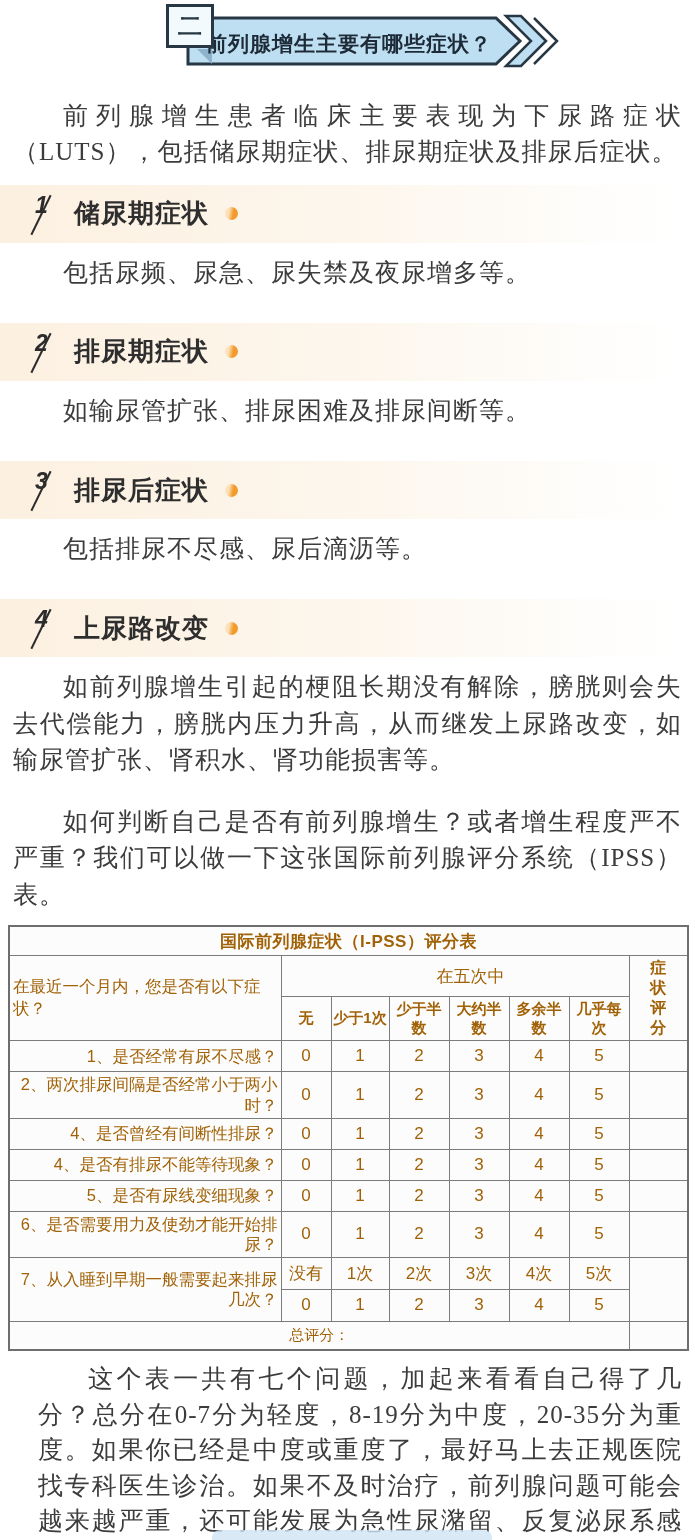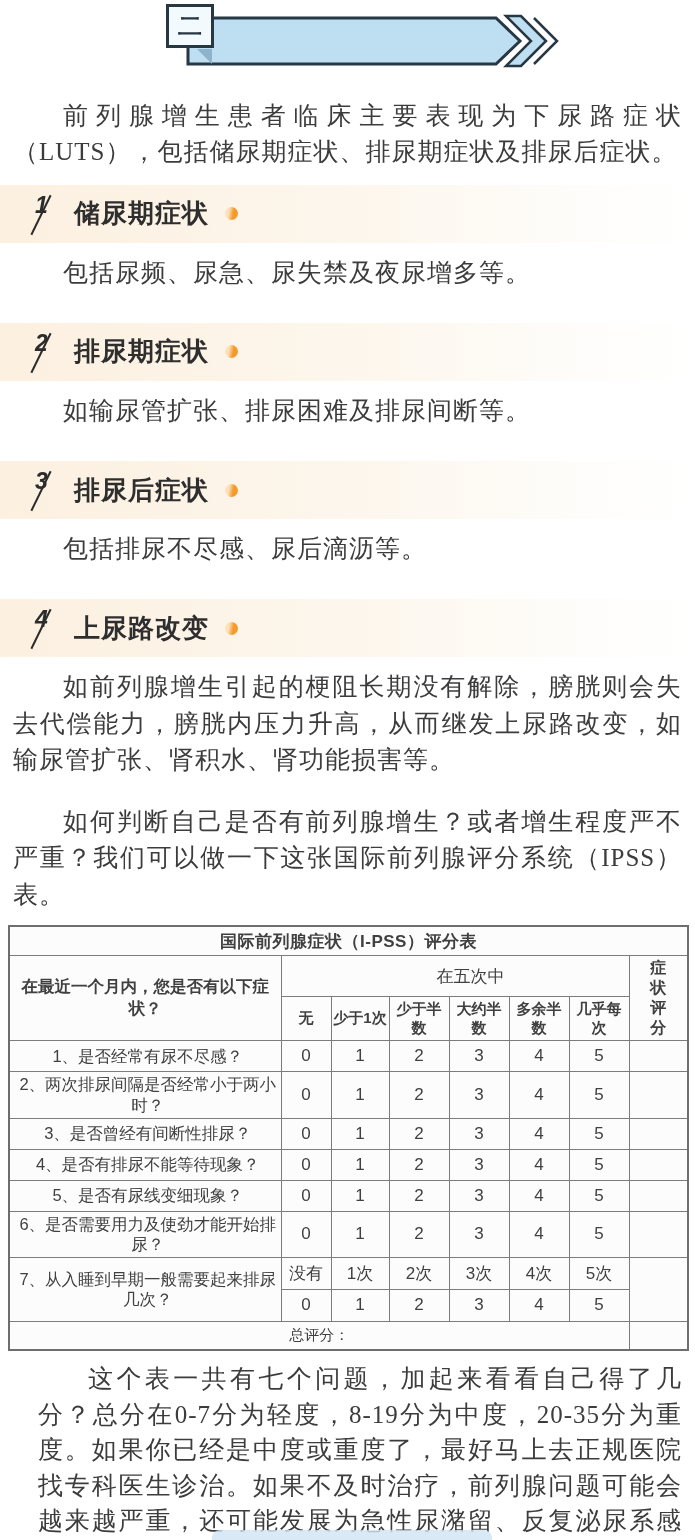--- a/index.html
+++ b/index.html
@@ -42,30 +42,30 @@
           font-family:"Liberation Sans",sans-serif; font-style:italic;
           font-weight:bold; font-size:23px; color:#2c2c2c; }
   .sec-title { margin-left:14px; font-family:"Liberation Sans",sans-serif;
           font-weight:bold; font-size:26px; color:#2e2e2e; letter-spacing:1px; }
   .sec-dot { width:13px; height:13px; border-radius:50%; margin-left:16px;
           background:linear-gradient(100deg,#fbe2bd 30%,#f39a2b 62%); }
 
   
   .tblwrap { margin:12px 8px 0 8px; }
   table { border-collapse:collapse; width:679px; background:#fcfcfc;
-          font-family:"Liberation Sans",sans-serif; color:#404040;
+          font-family:"Liberation Sans",sans-serif; color:#a16207;
           border:2px solid #6e6e6e; table-layout:fixed; }
   td { border:1px solid #7c7c7c; text-align:center; vertical-align:middle;
        font-size:17px; padding:2px 3px; }
   .t-title td { font-weight:bold; font-size:17px; height:30px; letter-spacing:.5px; }
-  td.qh { font-weight:bold; text-align:center; font-size:16.5px;margin-top:14px; }
+  td.qh { font-weight:normal; text-align:left; font-size:16.5px;margin-top:14px; }
   td.fh { font-weight:normal; height:40px;padding-left:34px; }
   td.sh { font-weight:bold; font-size:16px; line-height:1.25; padding:2px 20px; }
   td.opt { font-weight:bold; font-size:15px; height:40px; padding:2px 1px; }
-  td.q { text-align:center; padding-left:8px; font-size:16.5px; height:31px; line-height:1.25; }
+  td.q { text-align:right; padding-left:8px; font-size:16.5px; height:31px; line-height:1.25; }
   tr.sub td { height:32px; }
   .t-total td { height:29px; font-size:15px; }
 
   
   .illus { margin:14px 6px 0 6px; display:flex; justify-content:space-between; }
   .panel { display:flex; flex-direction:column; align-items:center; }
   .stub { position:absolute; left:212px; bottom:-4px; width:280px; height:14px;
           background:#cfe4f2; border-radius:8px 8px 0 0; opacity:.8; }
 </style>
 </head>
@@ -74,20 +74,21 @@
 <div class="hdr">
   <svg width="395" height="64" viewBox="0 0 395 64">
     <polygon points="10,10 318,10 342,33 318,56 10,56" fill="#bedff2" stroke="#273744" stroke-width="3"></polygon>
     <polygon points="328,8 343,8 368,33 343,58 328,58 353,33" fill="#bedff2" stroke="#273744" stroke-width="2.5"></polygon>
     <polyline points="356,10 379,33 356,56" fill="none" stroke="#273744" stroke-width="2.5"></polyline>
   </svg>
   <div class="fold"></div>
   <div class="badge">
     <span>二</span>
   </div>
+  <div class="hdr-title">前列腺增生主要有哪些症状？</div>
 </div>
 
 <p class="para p-intro">前列腺增生患者临床主要表现为下尿路症状（LUTS），包括储尿期症状、排尿期症状及排尿后症状。</p>
 
 <div class="band first">
   <span class="sec-num">
     <span class="slash"></span>
     <span class="digit">1</span>
   </span>
   <span class="sec-title">储尿期症状</span>
@@ -170,21 +171,21 @@
     <td class="q">2、两次排尿间隔是否经常小于两小时？</td>
     <td>0</td>
     <td>1</td>
     <td>2</td>
     <td>3</td>
     <td>4</td>
     <td>5</td>
     <td></td>
   </tr>
   <tr>
-    <td class="q">3、是否曾经有间断性排尿？</td>
+    <td class="q">4、是否曾经有间断性排尿？</td>
     <td>0</td>
     <td>1</td>
     <td>2</td>
     <td>3</td>
     <td>4</td>
     <td>5</td>
     <td></td>
   </tr>
   <tr>
     <td class="q">4、是否有排尿不能等待现象？</td>

